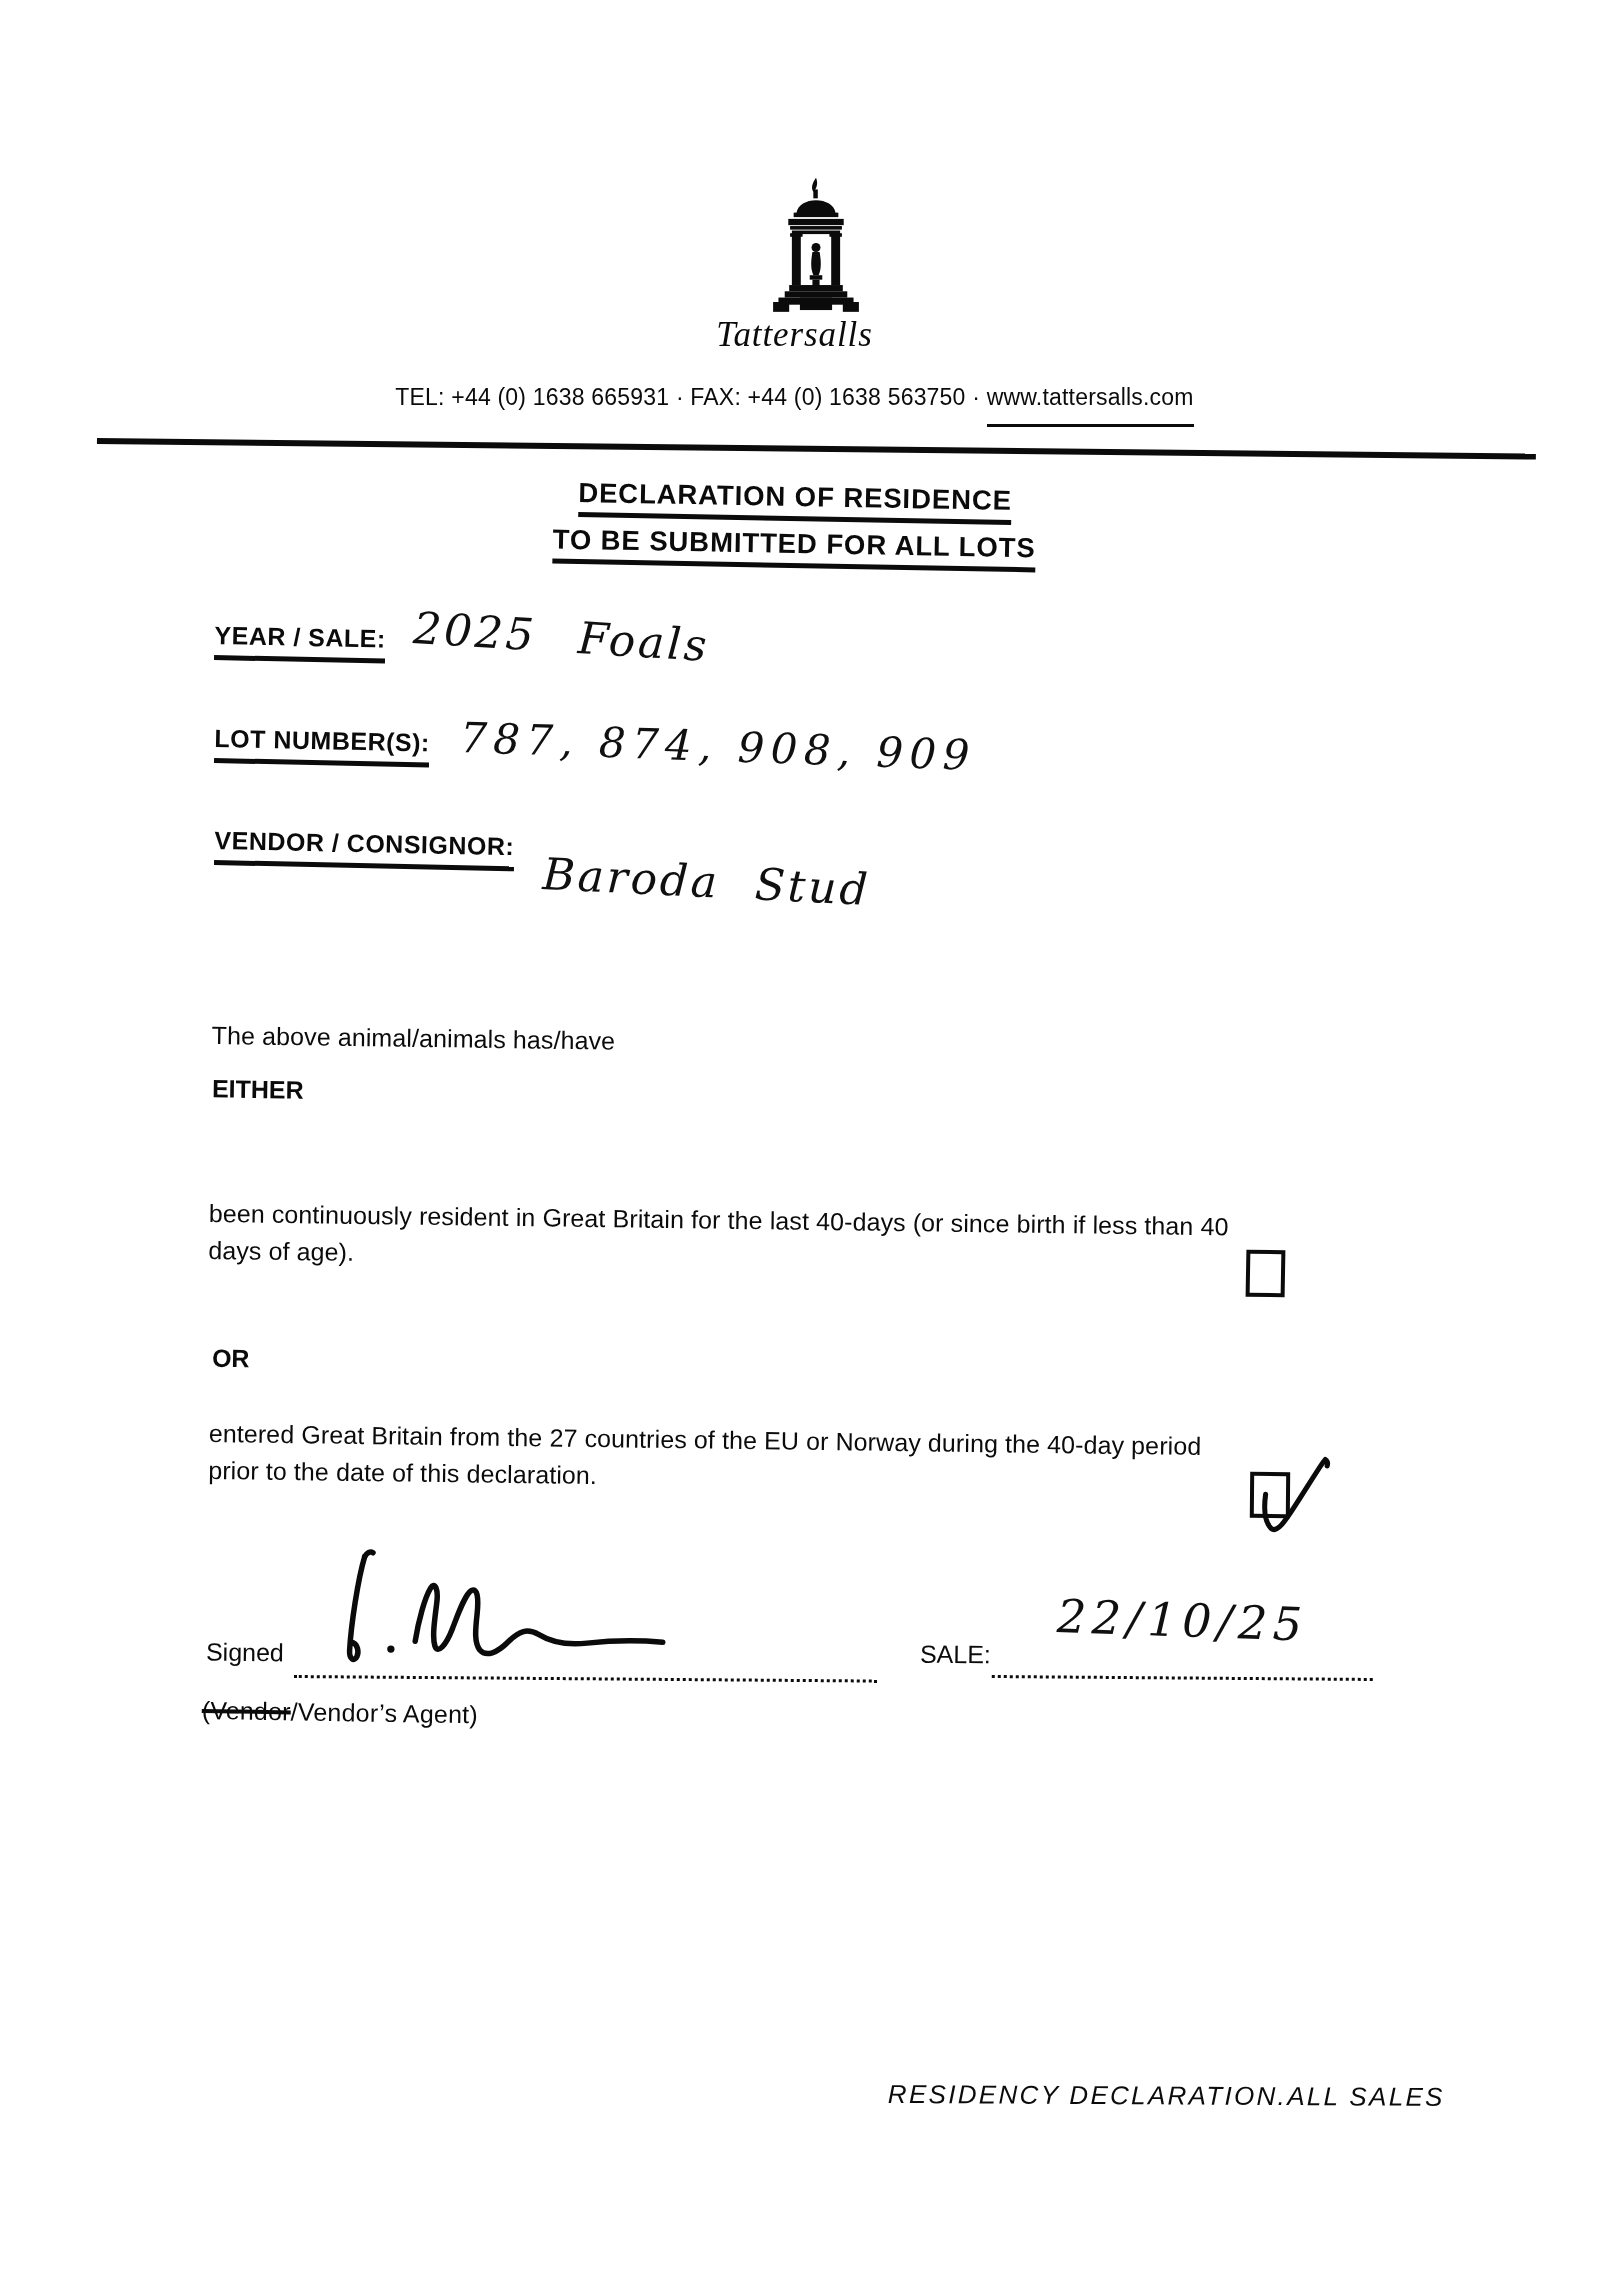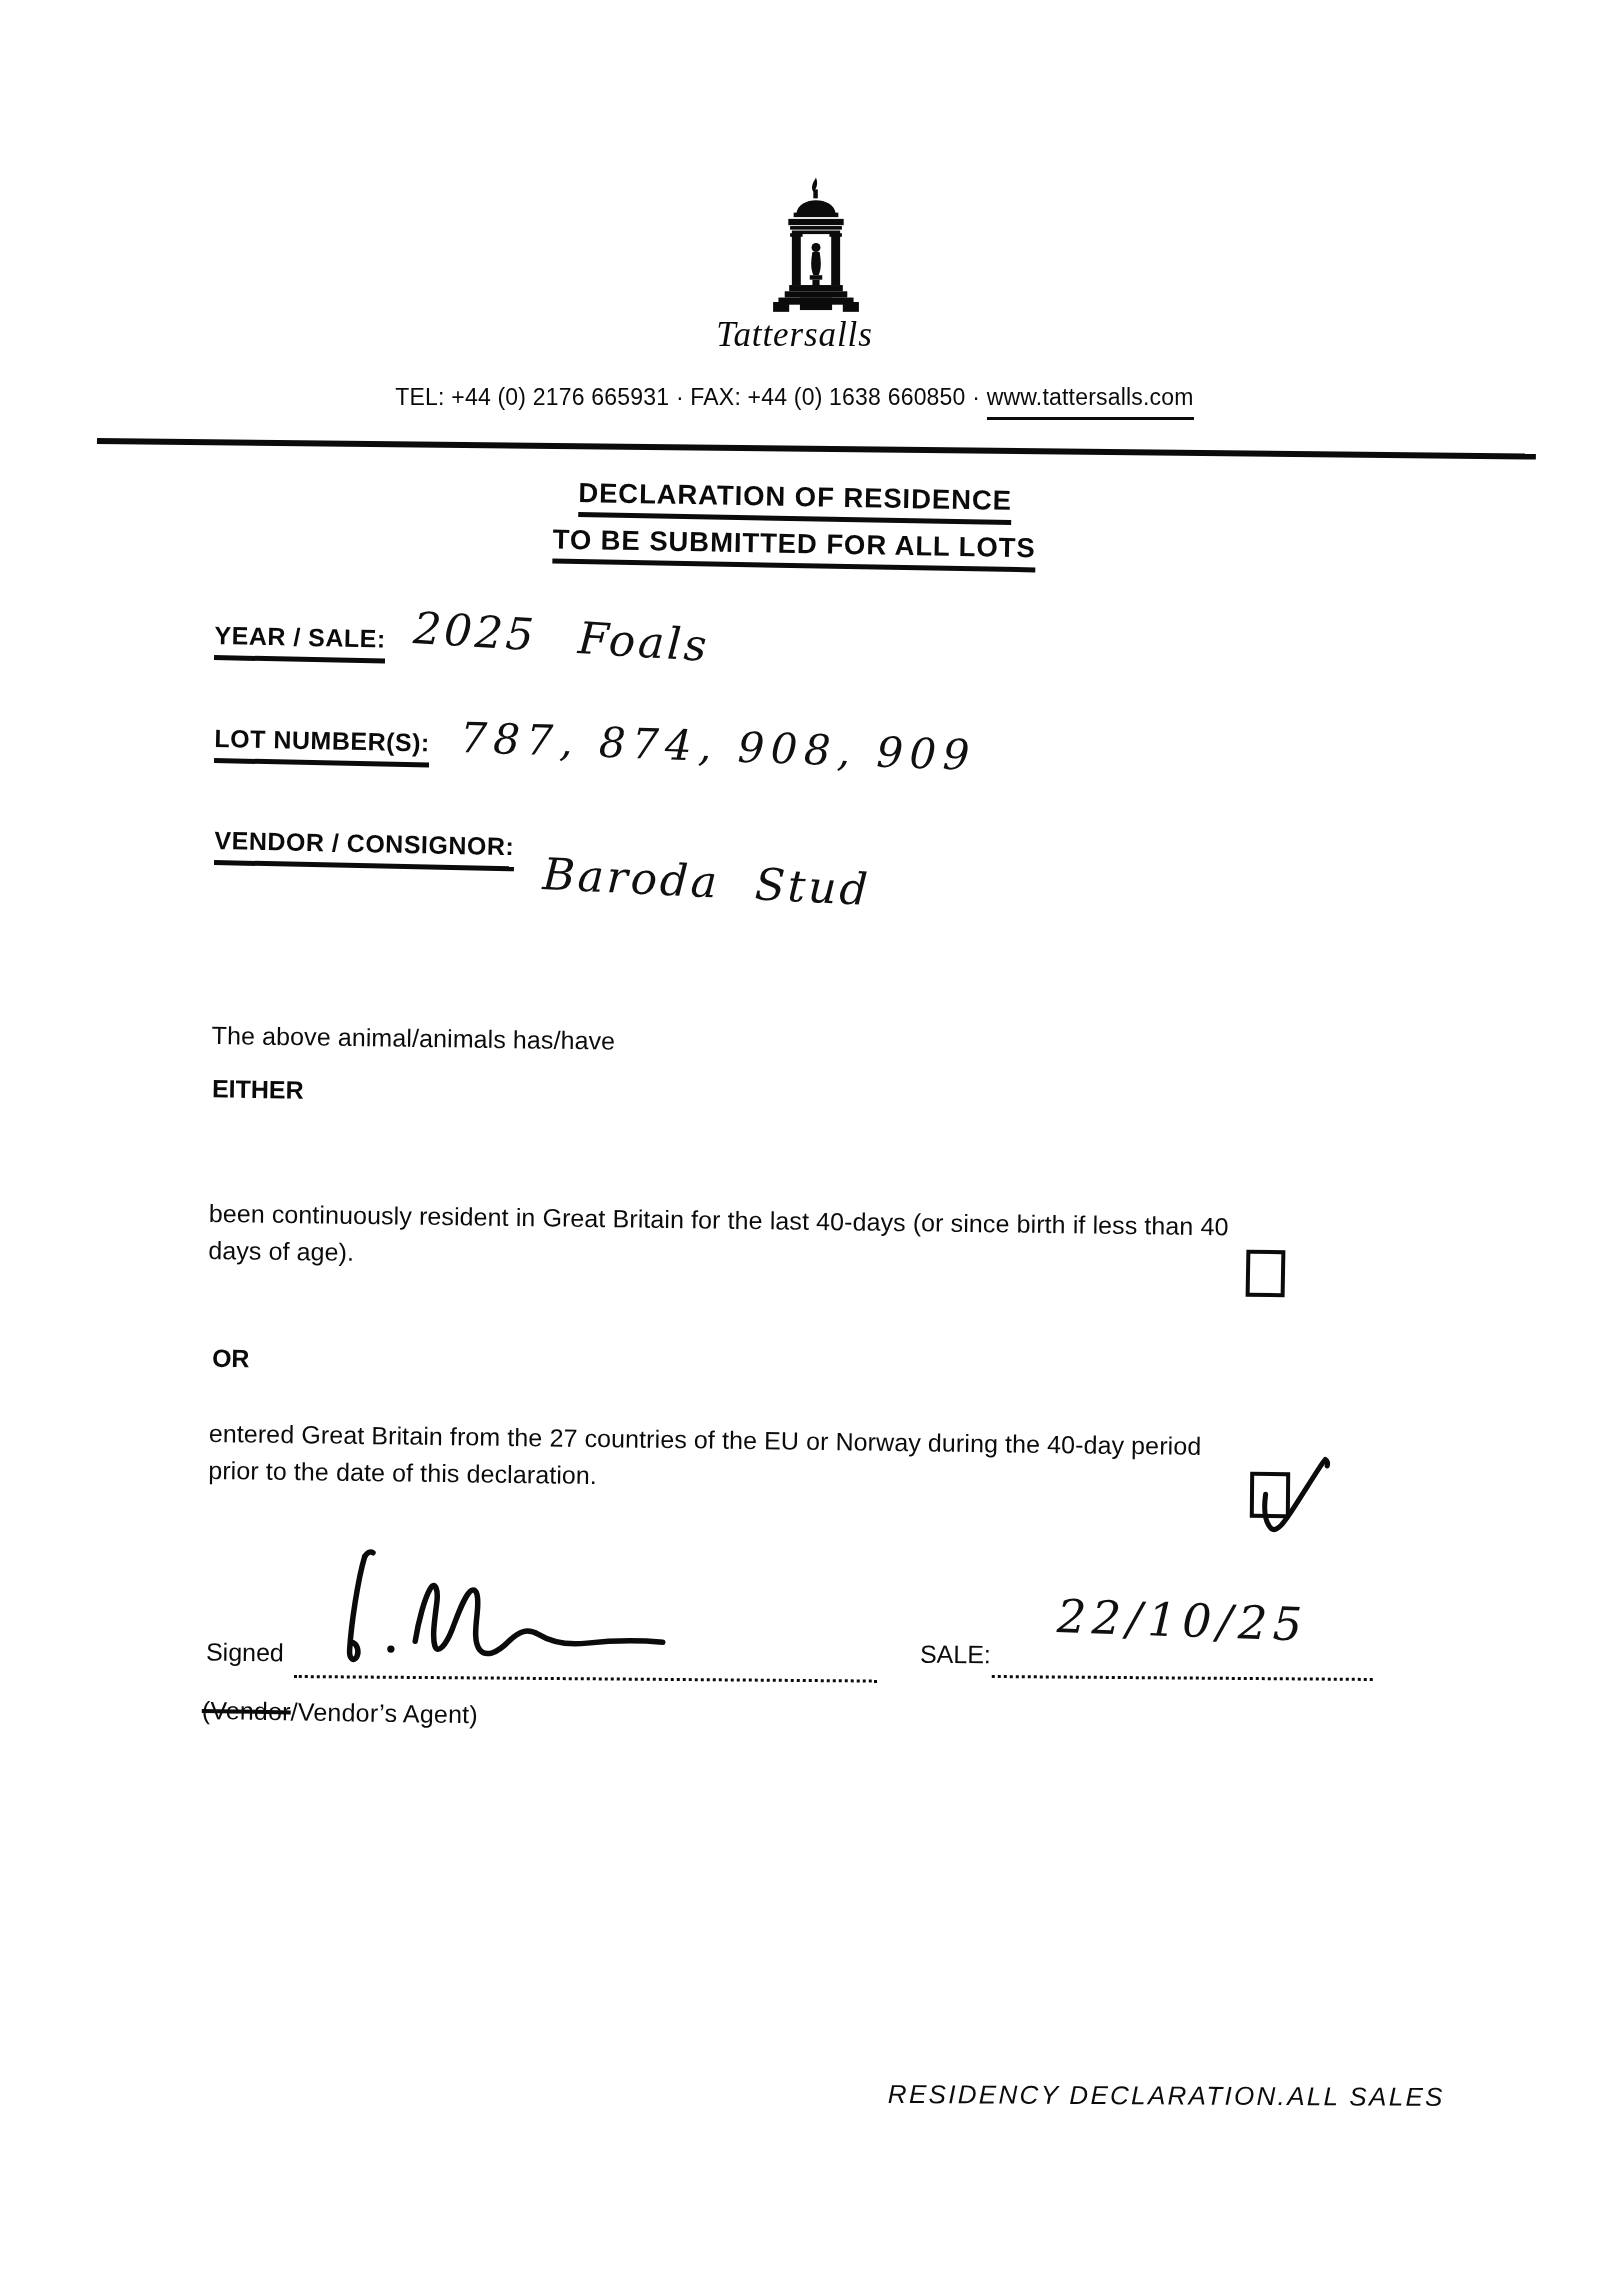--- a/index.html
+++ b/index.html
@@ -6,21 +6,21 @@
   .page{position:relative;width:1589px;height:2295px;background:#ffffff;overflow:hidden;
         font-family:"Liberation Sans",sans-serif;color:#0b0b0b;}
   .abs{position:absolute;}
 
   
   .logo{left:757px;top:176px;width:118px;height:143px;}
   .brand{left:0;right:0;top:315px;text-align:center;
          font-family:"Liberation Serif",serif;font-style:italic;font-size:35px;letter-spacing:0.9px;}
   .addr{left:0;right:0;top:357px;text-align:center;font-size:23px;letter-spacing:0.2px;}
   .tel{left:0;right:0;top:384px;text-align:center;font-size:23px;letter-spacing:0.2px;}
-  .tel .www{border-bottom:3.7px solid #0b0b0b;padding-bottom:7px;}
+  .tel .www{border-bottom:3.7px solid #0b0b0b;padding-bottom:14px;}
   .rule{left:97px;top:438px;width:1439px;height:6px;background:#0b0b0b;
         transform:rotate(0.62deg);transform-origin:left top;}
 
   
   .titleblock{left:0;right:0;top:481px;text-align:center;transform:rotate(1.05deg);}
   .titleblock .tline{display:inline-block;font-weight:bold;font-size:27.5px;letter-spacing:0.9px;
         border-bottom:5px solid #0b0b0b;padding-bottom:2.8px;margin-bottom:7.3px;}
 
   
   .flabel{font-weight:bold;font-size:25px;letter-spacing:0.5px;
@@ -101,21 +101,21 @@
       <rect x="25" y="129" width="70" height="7"></rect>
       <rect x="18" y="136" width="84" height="8"></rect>
       <rect x="12" y="141" width="18" height="11"></rect>
       <rect x="90" y="141" width="18" height="11"></rect>
       <rect x="42" y="136" width="36" height="14"></rect>
     </g>
   </svg>
 
   <div class="abs brand">Tattersalls</div>
   <div class="abs tel">
-    <span>TEL: +44 (0) 2176 665931 · FAX: +44 (0) 1638 660850 · </span><span class="www">www.tattersalls.com</span>
+    <span>TEL: +44 (0) 1638 665931 · FAX: +44 (0) 1638 563750 · </span><span class="www">www.tattersalls.com</span>
   </div>
   <div class="abs rule"></div>
 
   <div class="abs titleblock">
     <span class="tline">DECLARATION OF RESIDENCE</span><br>
     <span class="tline">TO BE SUBMITTED FOR ALL LOTS</span>
   </div>
 
   <div class="abs lbl-row1"><span class="flabel">YEAR / SALE:</span></div>
   <div class="abs hand hw-year">2025 Foals</div>

